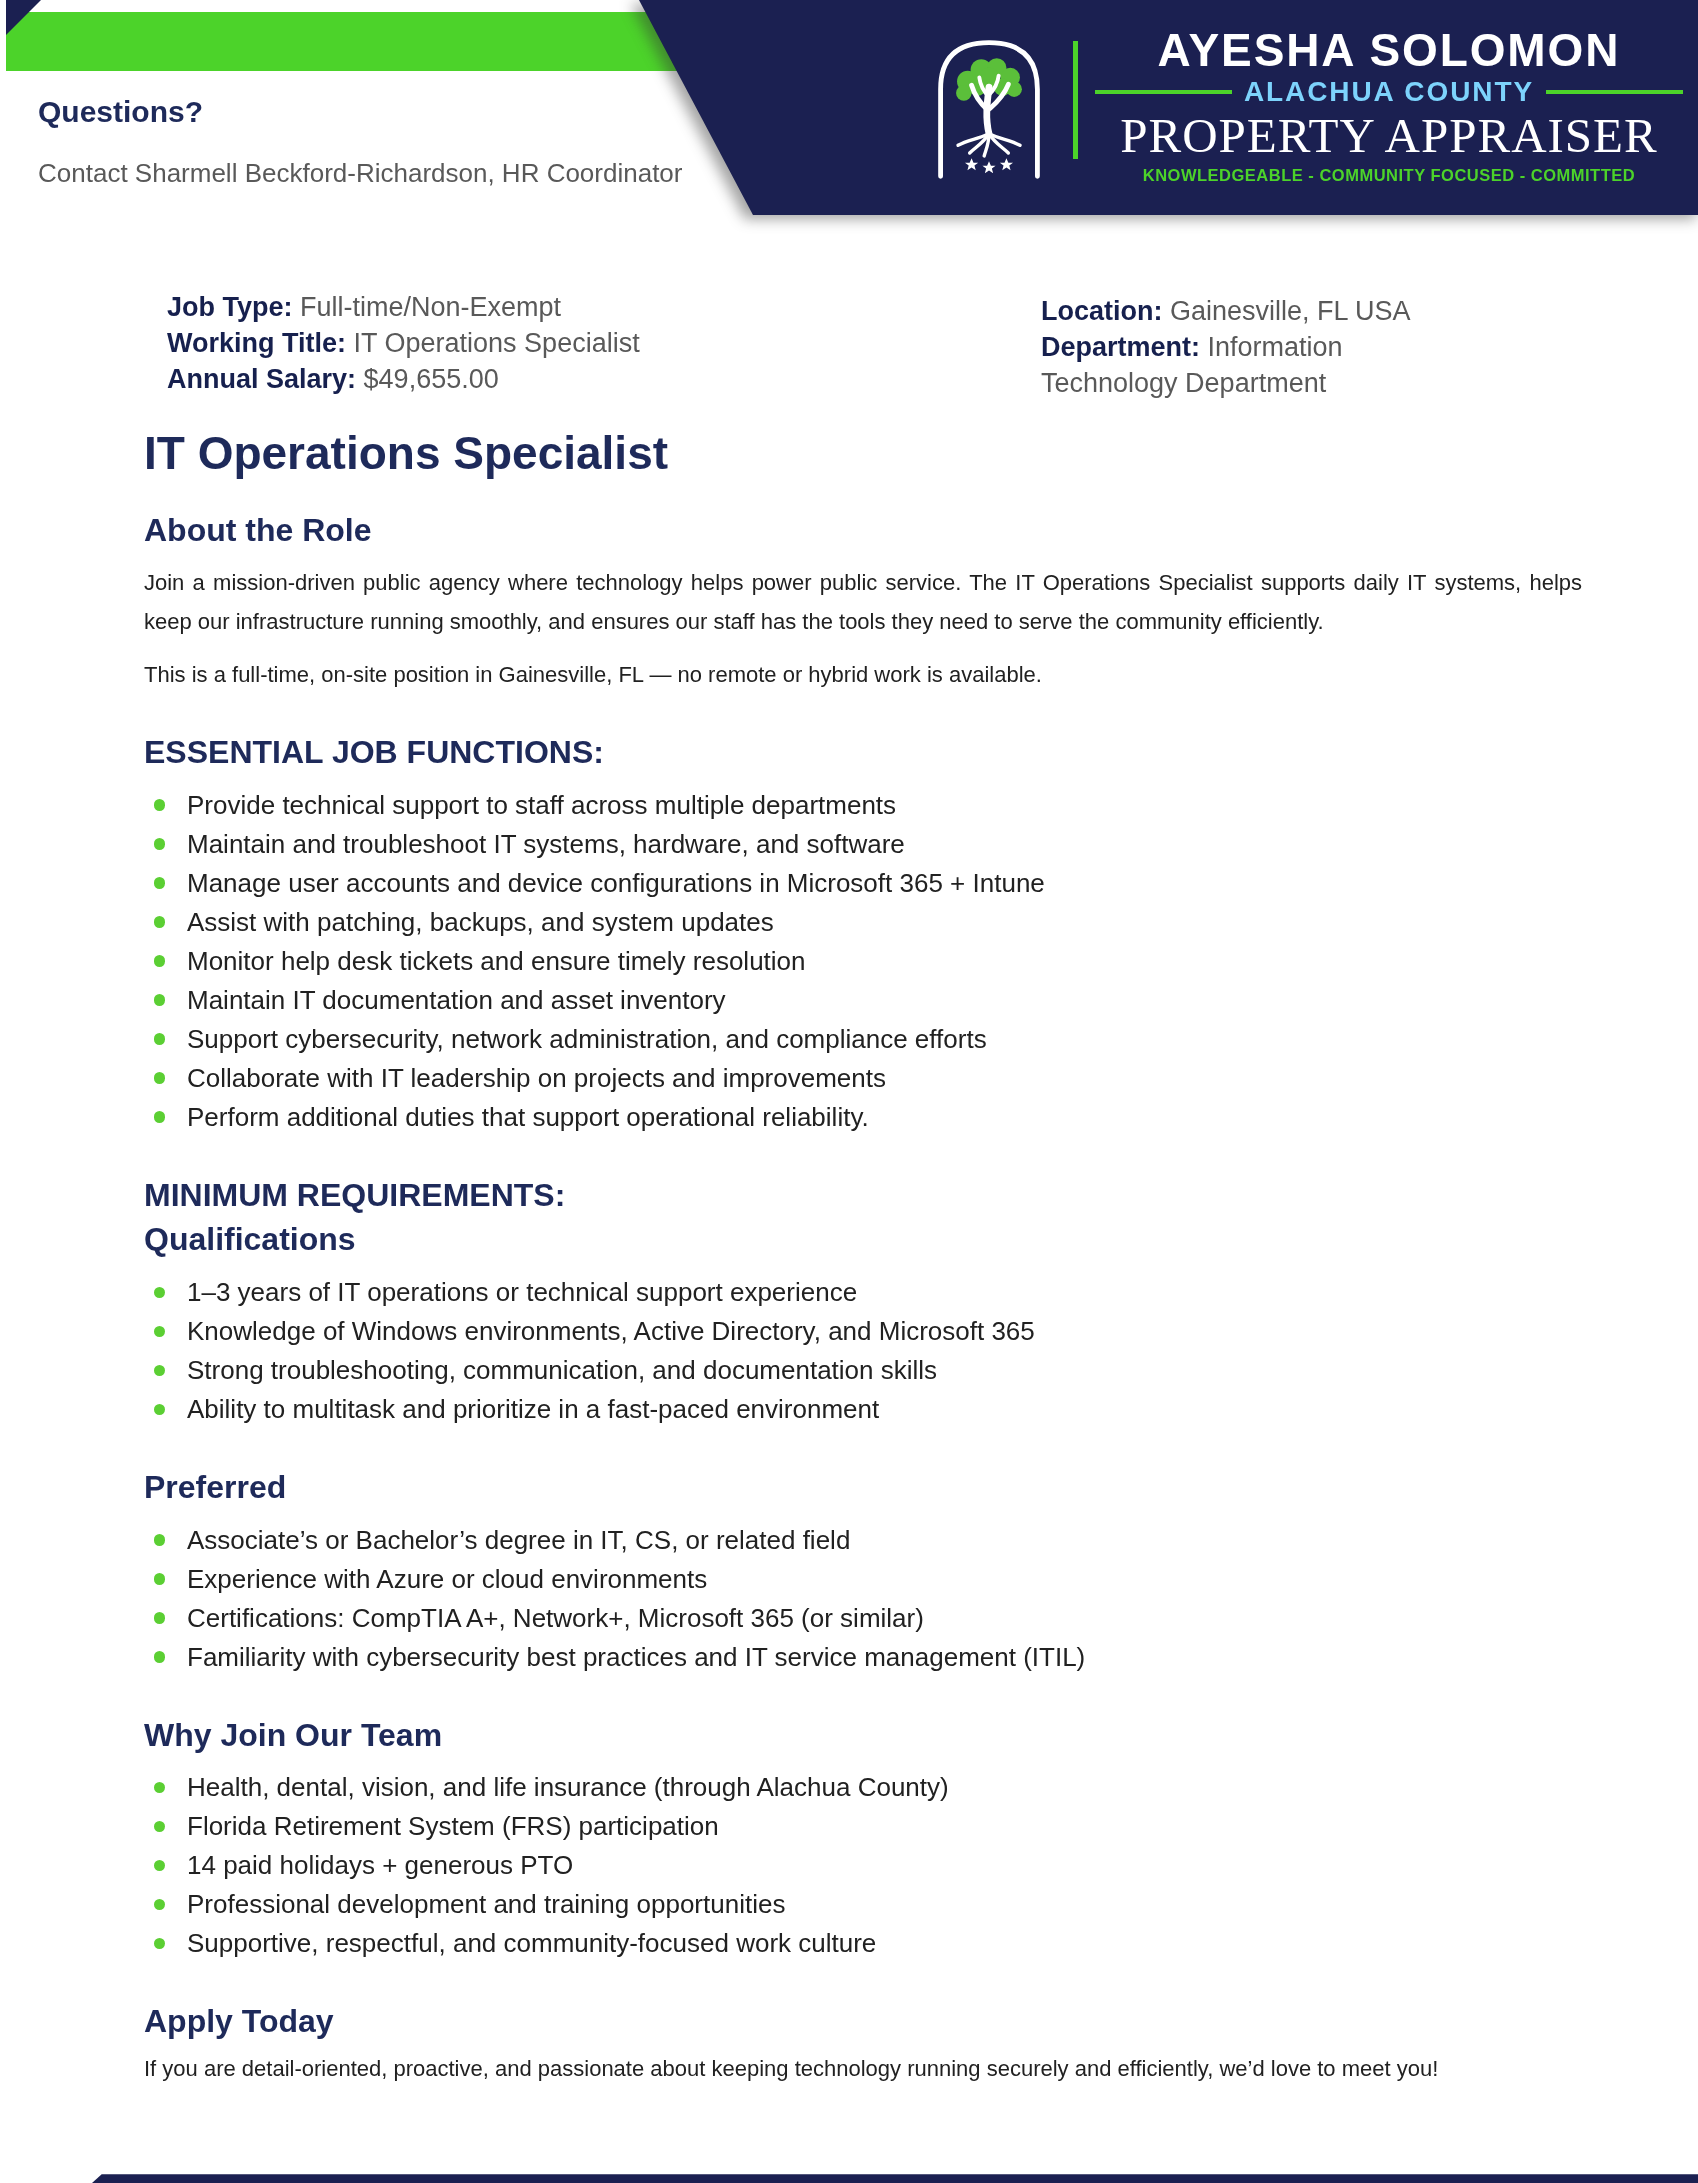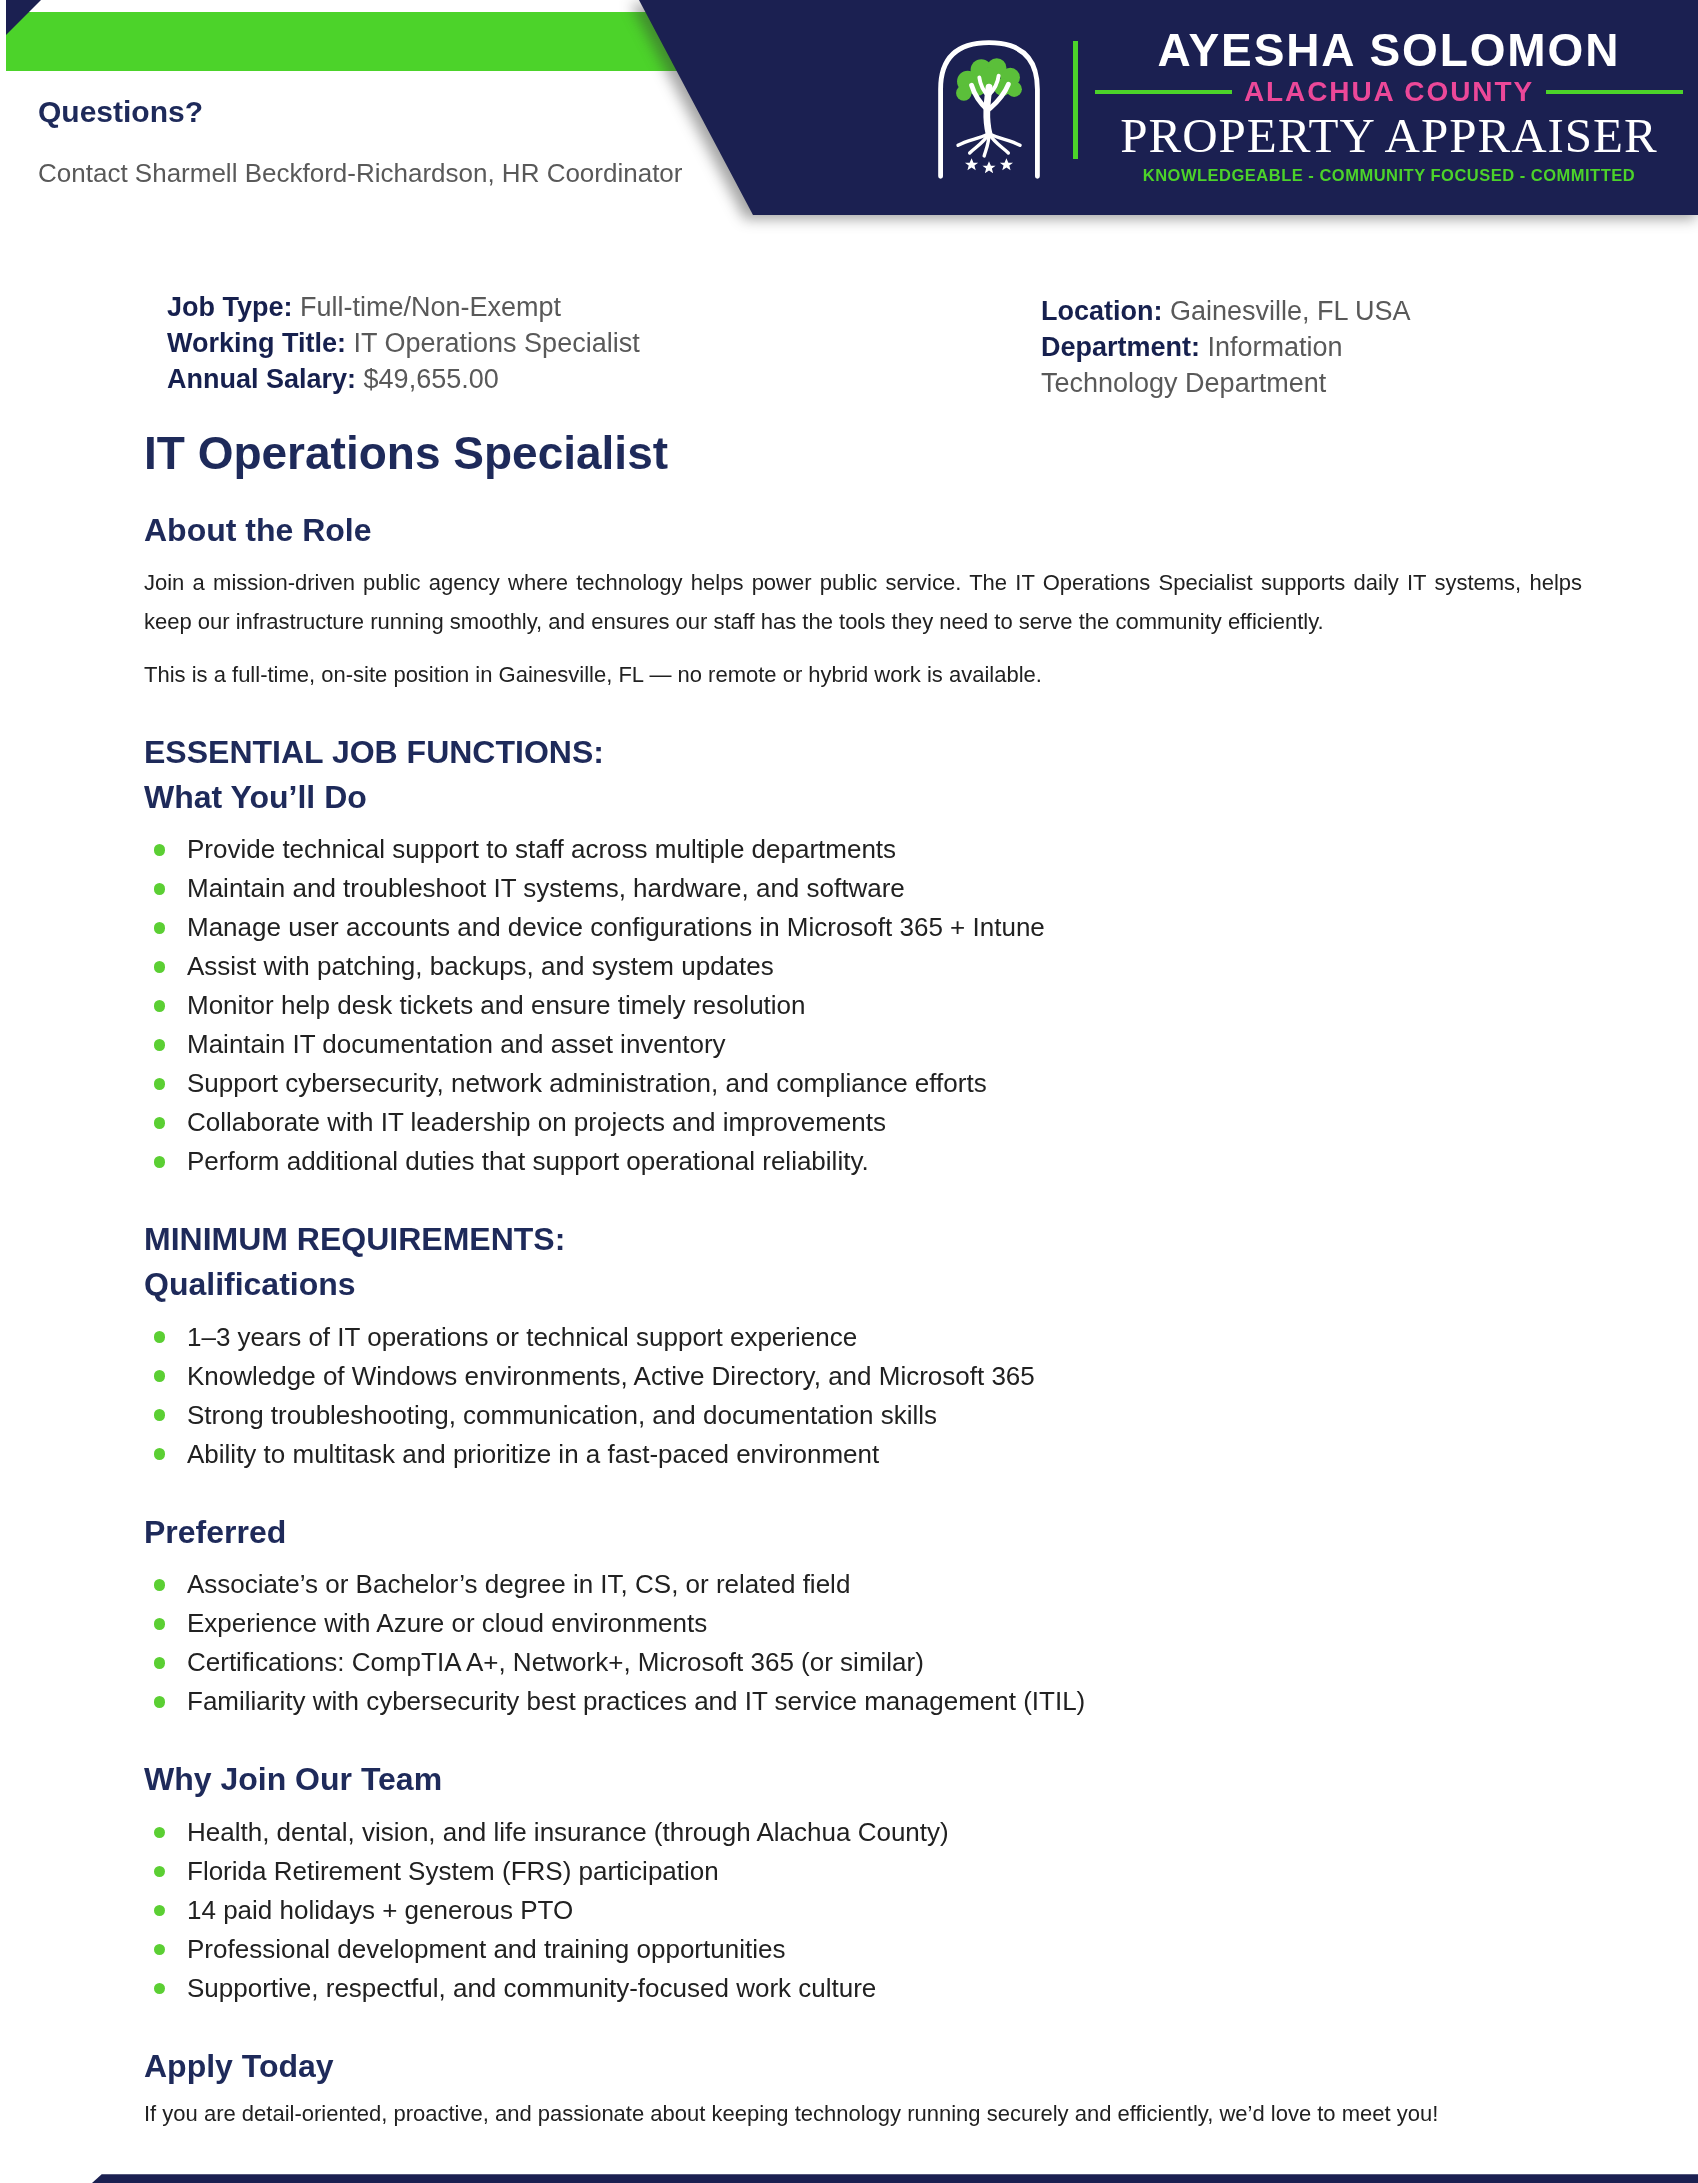--- a/index.html
+++ b/index.html
@@ -26,21 +26,21 @@
   }
   .logo-wrap { position:absolute; left:920px; top:33px; width:126px; height:151px; }
   .logo-sep { position:absolute; left:1067px; top:41px; width:4.9px; height:118px; background:#4cd32a; }
   .banner-text { position:absolute; left:1089px; top:25px; width:588px; text-align:center; }
   .org-name {
     color:#ffffff; font-size:46px; font-weight:bold; letter-spacing:1.9px; line-height:50px; white-space:nowrap;
   }
   .county-row { display:flex; align-items:center; gap:11.6px; margin-top:1px; }
   .county-rule { flex:1; height:3.9px; background:#4cd32a; }
   .county-label {
-    color:#ec4899; font-size:28px; font-weight:bold; letter-spacing:1.9px; white-space:nowrap;
+    color:#7dd3fc; font-size:28px; font-weight:bold; letter-spacing:1.9px; white-space:nowrap;
   }
   .org-title {
     font-family:"Liberation Serif", serif; color:#ffffff; font-size:49px; letter-spacing:1px;
     line-height:52px; margin-top:1.9px; white-space:nowrap;
   }
   .org-tagline {
     color:#4cd32a; font-size:16.5px; font-weight:bold; letter-spacing:0.5px; margin-top:3.9px; white-space:nowrap;
   }
 
   
@@ -170,21 +170,20 @@
     <h1 class="job-title">IT Operations Specialist</h1>
 
     <div>
       <div class="sec-heading about-heading">About the Role</div>
       <p class="body-p">Join a mission-driven public agency where technology helps power public service. The IT Operations Specialist supports daily IT systems, helps keep our infrastructure running smoothly, and ensures our staff has the tools they need to serve the community efficiently.</p>
       <p class="body-p">This is a full-time, on-site position in Gainesville, FL — no remote or hybrid work is available.</p>
     </div>
 
     <div class="section">
       <div class="sec-heading">ESSENTIAL JOB FUNCTIONS:</div>
-      <div class="sec-sub">What You’ll Do</div>
       <ul class="bullets">
         <li>Provide technical support to staff across multiple departments</li>
         <li>Maintain and troubleshoot IT systems, hardware, and software</li>
         <li>Manage user accounts and device configurations in Microsoft 365 + Intune</li>
         <li>Assist with patching, backups, and system updates</li>
         <li>Monitor help desk tickets and ensure timely resolution</li>
         <li>Maintain IT documentation and asset inventory</li>
         <li>Support cybersecurity, network administration, and compliance efforts</li>
         <li>Collaborate with IT leadership on projects and improvements</li>
         <li>Perform additional duties that support operational reliability.</li>

